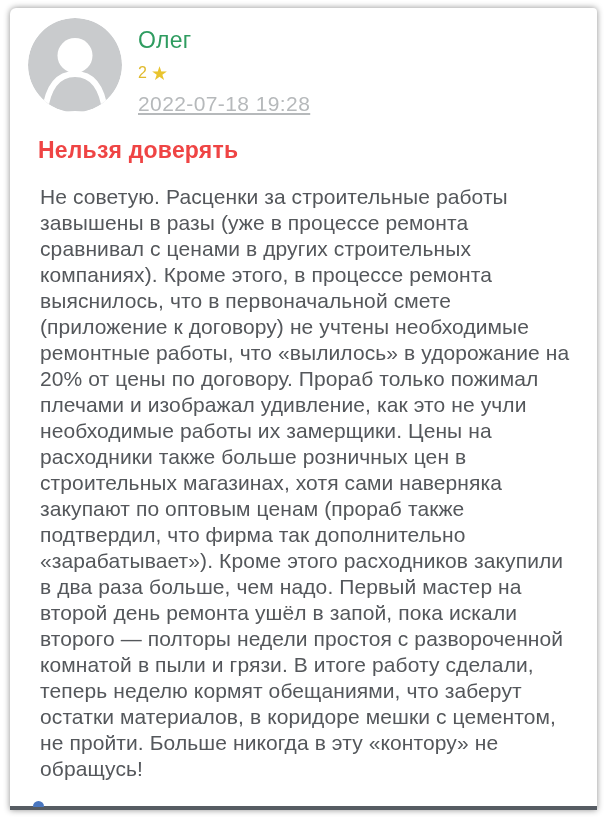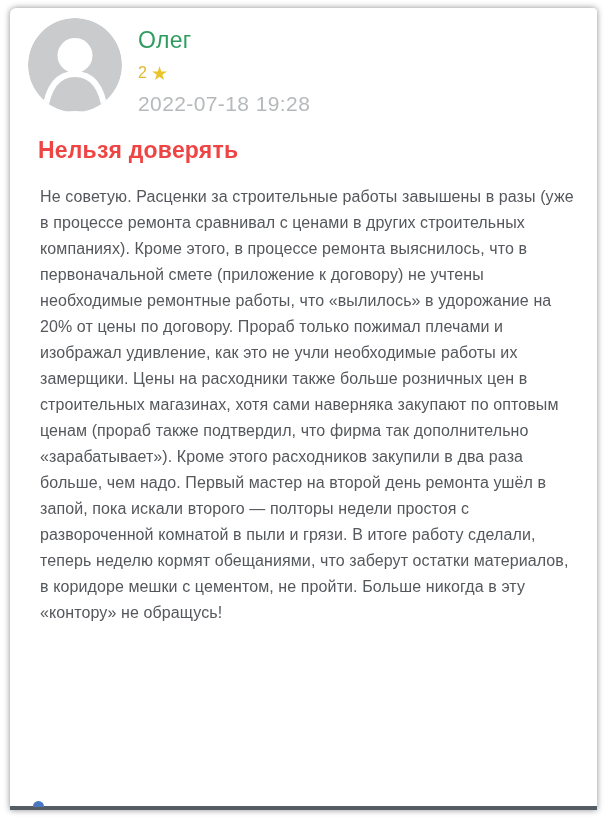--- a/index.html
+++ b/index.html
@@ -64,32 +64,33 @@
     font-size: 19px;
     line-height: 19px;
     color: #e9c42f;
     margin-left: 4px;
   }
   .date {
     margin-top: 9px;
     font-size: 21px;
     letter-spacing: 0.4px;
     color: #b6b9bb;
+    text-decoration: underline;
   }
   .title {
     margin: 21px 0 0 10px;
     font-size: 23px;
     font-weight: bold;
     letter-spacing: 0.2px;
     color: #ef4444;
   }
   .body-text {
     margin: 20px 0 0 12px;
     width: 537px;
-    font-size: 16px;
+    font-size: 21px;
     line-height: 26px;
     letter-spacing: 0.1px;
     color: #54575b;
   }
   .blue-peek {
     position: absolute;
     left: 23px;
     bottom: -1px;
     width: 11px;
     height: 6px;

